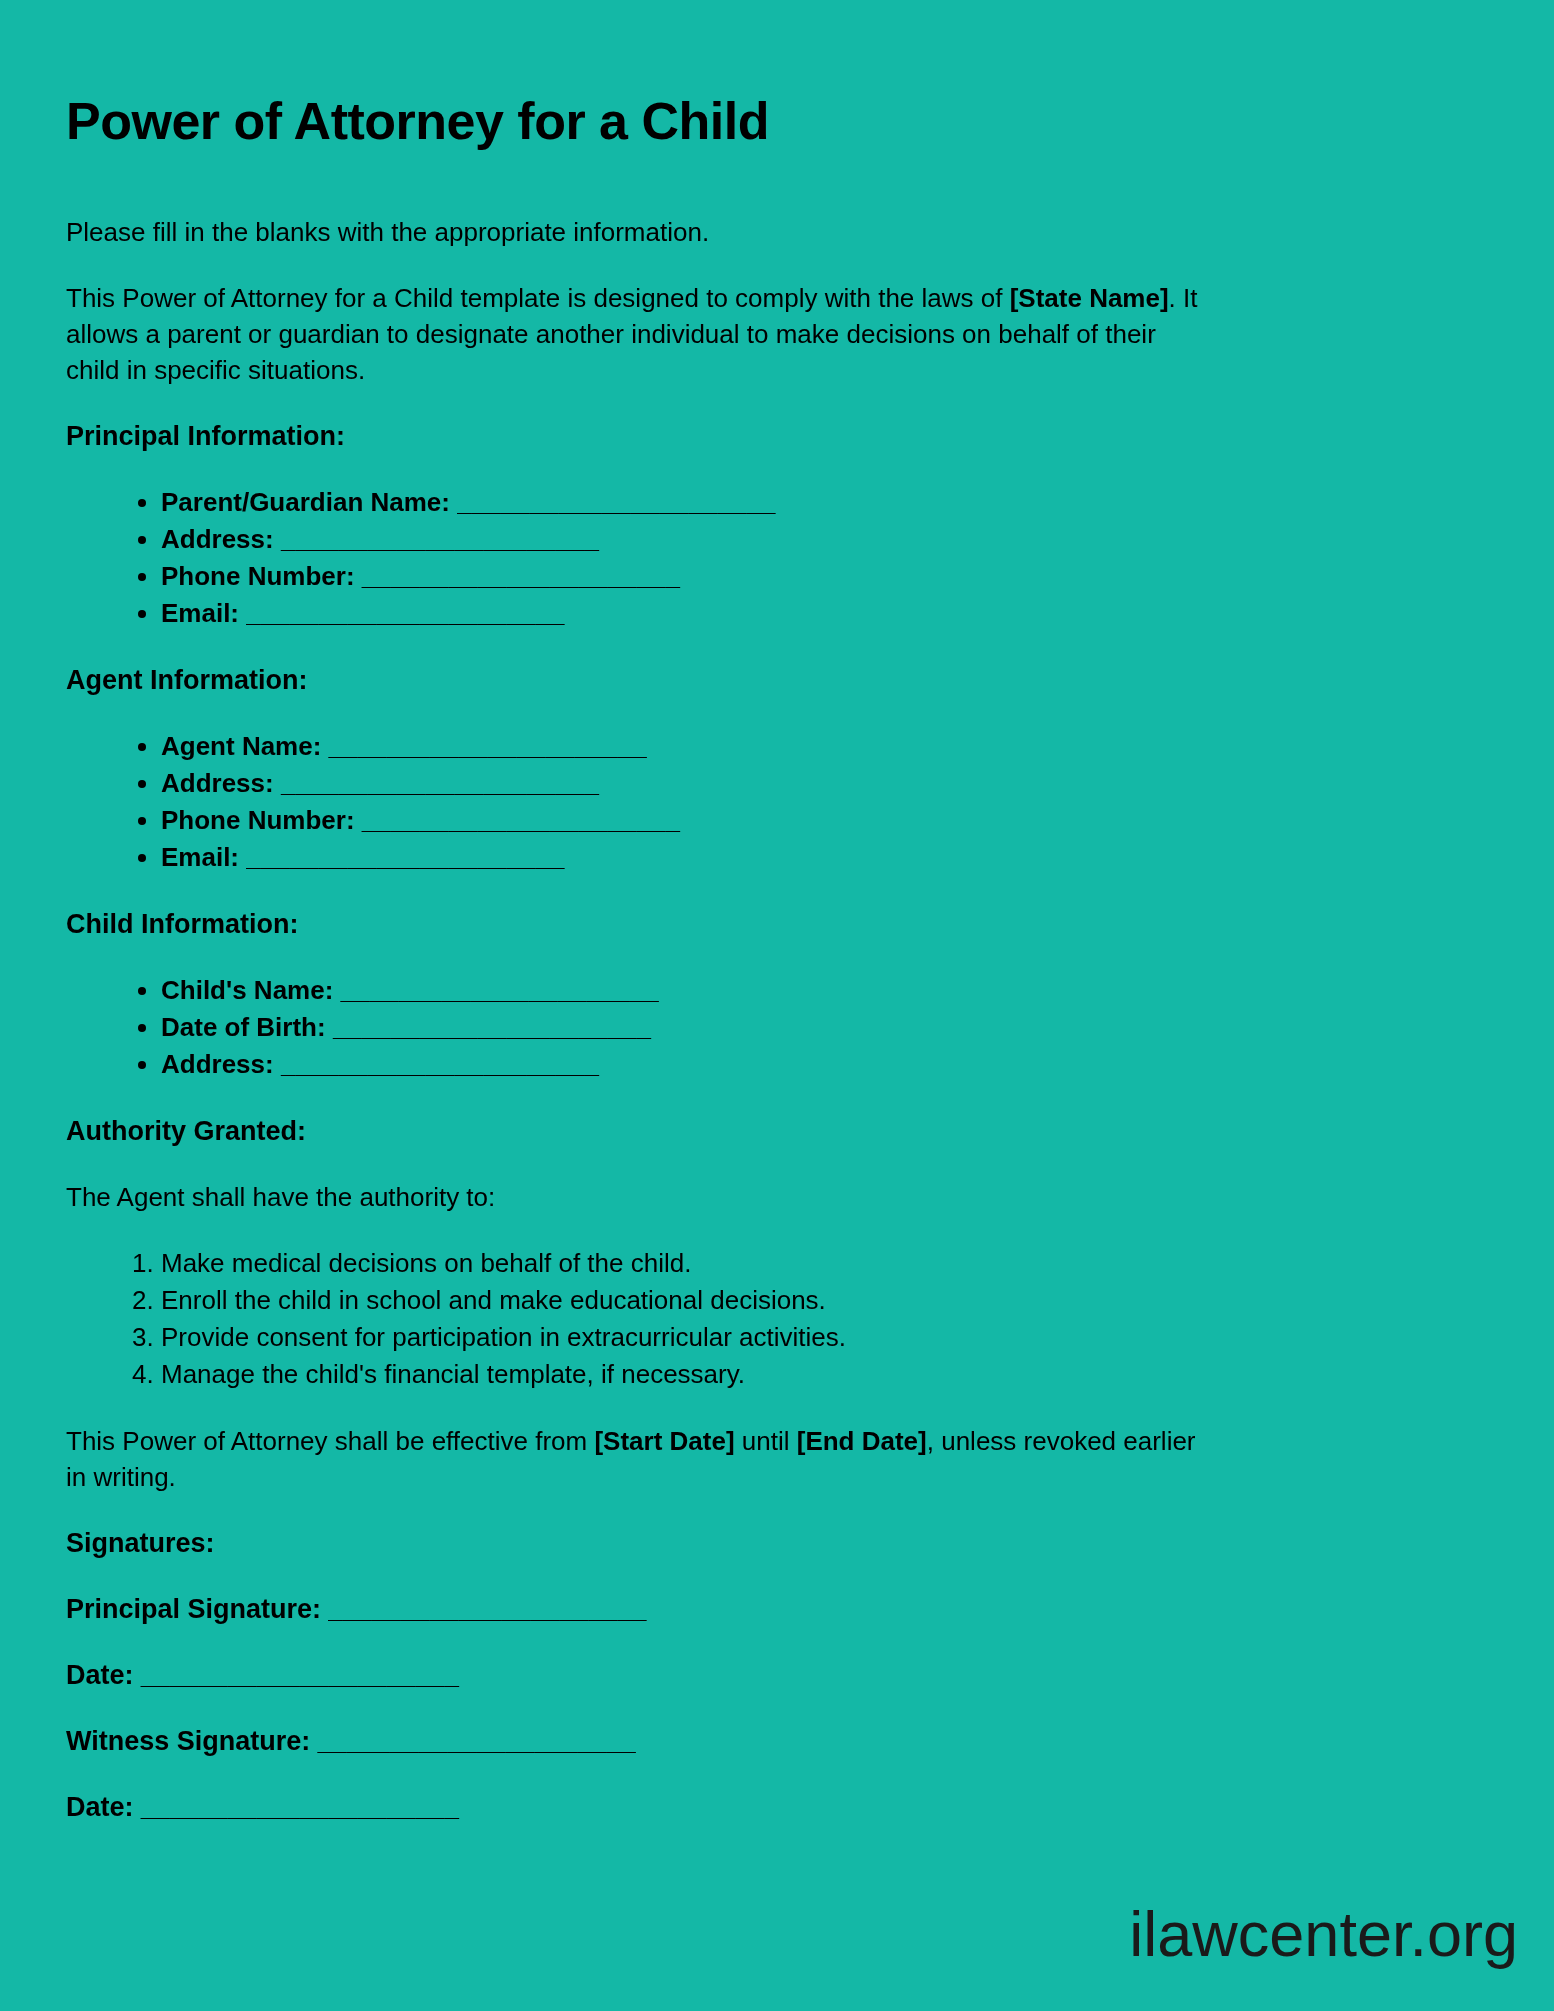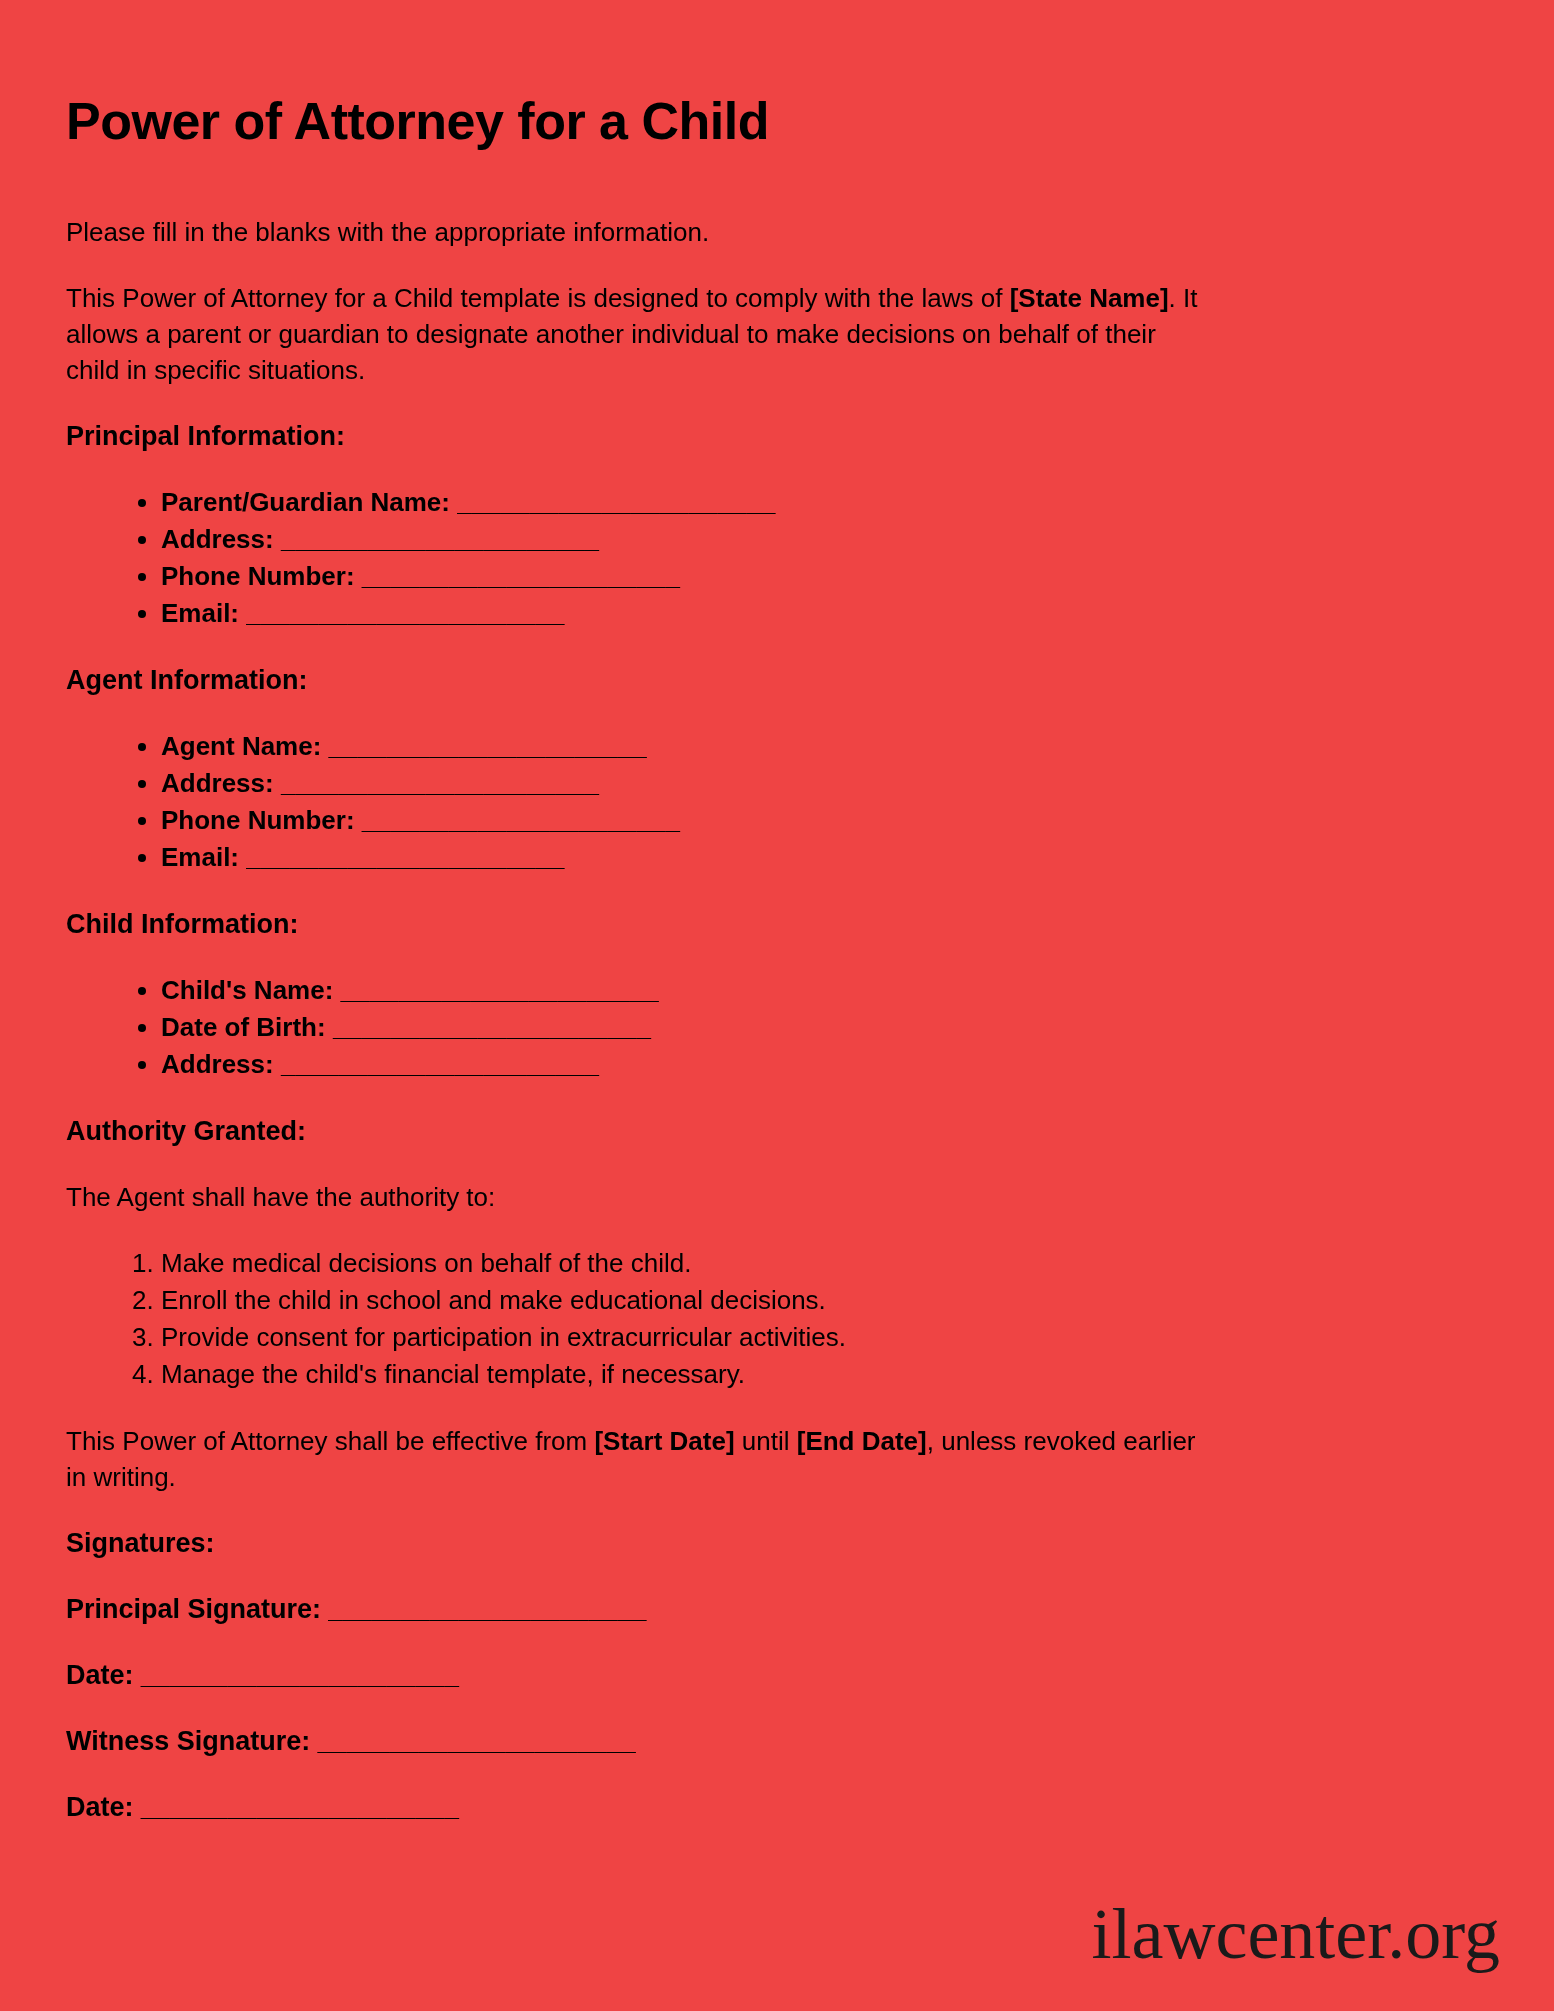--- a/index.html
+++ b/index.html
@@ -7,21 +7,21 @@
     margin: 0;
     padding: 0;
     background: #ffffff;
   }
   .page {
     position: relative;
     width: 1554px;
     height: 2011px;
     box-sizing: border-box;
     padding: 92px 78px 0 66px;
-    background: #ef4444;
+    background: #14b8a6;
     font-family: "Liberation Sans", sans-serif;
     color: #000000;
     font-size: 26px;
     line-height: 36px;
     overflow: hidden;
   }
   h1.doc-title {
     margin: 0 0 64px 0;
     font-size: 52px;
     line-height: 58px;
@@ -55,23 +55,23 @@
   }
   p.sig-line {
     margin-bottom: 30px;
   }
   p.sig-line strong {
     font-size: 27px;
   }
   .watermark {
     position: absolute;
     top: 1903px;
-    right: 54px;
-    font-family: Liberation Serif, serif;
-    font-size: 72px;
+    right: 36px;
+    font-family: Liberation Sans, sans-serif;
+    font-size: 63px;
     line-height: 63px;
     font-weight: 400;
     color: #1a1a1a;
   }
 </style>
 </head>
 <body>
 
 <div class="page">
 

